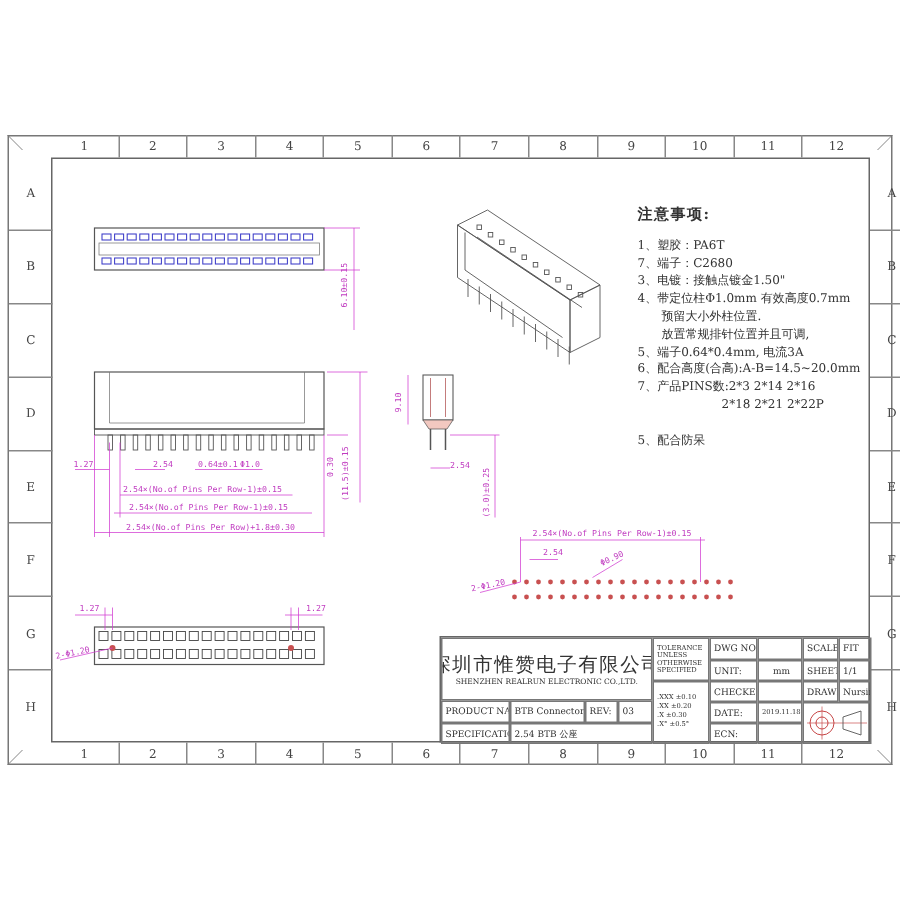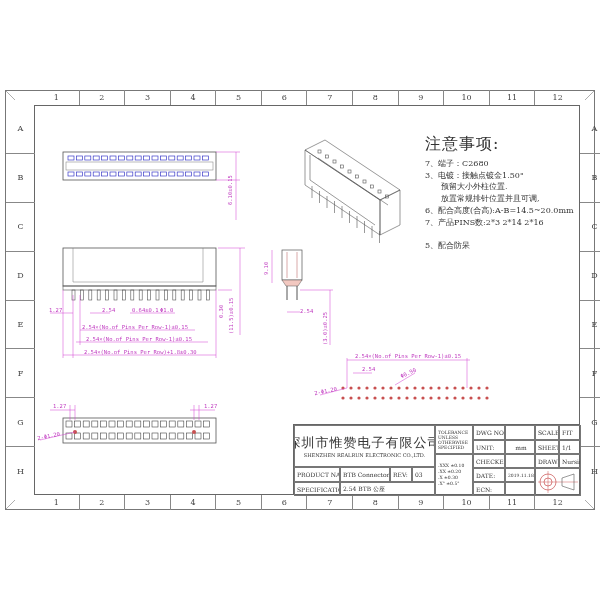--- a/index.html
+++ b/index.html
@@ -7,21 +7,21 @@
   .abs{position:absolute;}
   .frame{position:absolute;left:5px;top:90px;width:590px;height:420px;border:1px solid #777;box-sizing:border-box;}
   .inner{position:absolute;left:34px;top:105px;width:546px;height:390px;border:1px solid #666;box-sizing:border-box;}
   .colrow{position:absolute;left:34px;width:546px;height:15px;display:flex;}
   .colrow div{flex:1;border-right:1px solid #888;font-size:8px;text-align:center;line-height:15px;color:#444;}
   .colrow div:last-child{border-right:none;}
   .rowcol{position:absolute;top:105px;width:29px;height:390px;display:flex;flex-direction:column;}
   .rowcol div{flex:1;border-bottom:1px solid #888;font-size:8px;display:flex;align-items:center;justify-content:center;color:#444;}
   .rowcol div:last-child{border-bottom:none;}
   .notes{left:425px;top:138px;width:160px;font-size:8px;line-height:11.8px;color:#333;}
-  .notes h2{margin:0 0 8px 0;font-size:16px;font-weight:normal;letter-spacing:1px;}
+  .notes h2{margin:0 0 8px 0;font-size:10px;font-weight:bold;letter-spacing:1px;}
   .notes .ln{white-space:nowrap;}
   .tb{position:absolute;left:293px;top:424px;width:287px;height:71px;border:1px solid #666;box-sizing:border-box;font-size:6px;}
   .tb .cell{position:absolute;border:1px solid #777;box-sizing:border-box;display:flex;align-items:center;padding-left:2px;overflow:hidden;white-space:nowrap;}
   .company-cn{font-size:13px;letter-spacing:1px;}
   .company-en{font-size:5px;}
   .dim{font-size:5.5px;color:#c03cc0;font-family:"DejaVu Sans Mono",monospace;white-space:nowrap;}
 </style>
 </head>
 <body>
 
@@ -334,26 +334,30 @@
 <div class="abs dim" style="left:355px;top:353px;">2.54×(No.of Pins Per Row-1)±0.15</div>
 <div class="abs dim" style="left:362px;top:366px;">2.54</div>
 <div class="abs dim" style="left:400px;top:370px;transform:rotate(-25deg);">Φ0.90</div>
 <div class="abs dim" style="left:314px;top:388px;transform:rotate(-12deg);">2-Φ1.20</div>
 <div class="abs dim" style="left:53px;top:403px;">1.27</div>
 <div class="abs dim" style="left:204px;top:403px;">1.27</div>
 <div class="abs dim" style="left:37px;top:433px;transform:rotate(-12deg);">2-Φ1.20</div>
 
 <div class="abs notes">
   <h2>注意事项:</h2>
+  <div class="ln">1、塑胶：PA6T</div>
   <div class="ln">7、端子：C2680</div>
   <div class="ln">3、电镀：接触点镀金1.50"</div>
+  <div class="ln">4、带定位柱Φ1.0mm 有效高度0.7mm</div>
   <div class="ln">　　预留大小外柱位置.</div>
   <div class="ln">　　放置常规排针位置并且可调,</div>
+  <div class="ln">5、端子0.64*0.4mm, 电流3A</div>
   <div class="ln">6、配合高度(合高):A-B=14.5~20.0mm</div>
   <div class="ln">7、产品PINS数:2*3 2*14 2*16</div>
+  <div class="ln">　　　　　　　2*18 2*21 2*22P</div>
   <div class="ln" style="height:11.8px"></div>
   <div class="ln">5、配合防呆</div>
 </div>
 
 <div class="tb">
   <div class="cell" style="left:0;top:0;width:141px;height:42px;flex-direction:column;justify-content:center;align-items:center;padding:0;">
     <div class="company-cn">深圳市惟赞电子有限公司</div>
     <div class="company-en">SHENZHEN REALRUN ELECTRONIC CO.,LTD.</div>
   </div>
   <div class="cell" style="left:141px;top:0;width:38px;height:29px;white-space:normal;font-size:4.5px;line-height:5px;">TOLERANCE UNLESS OTHERWISE SPECIFIED</div>

